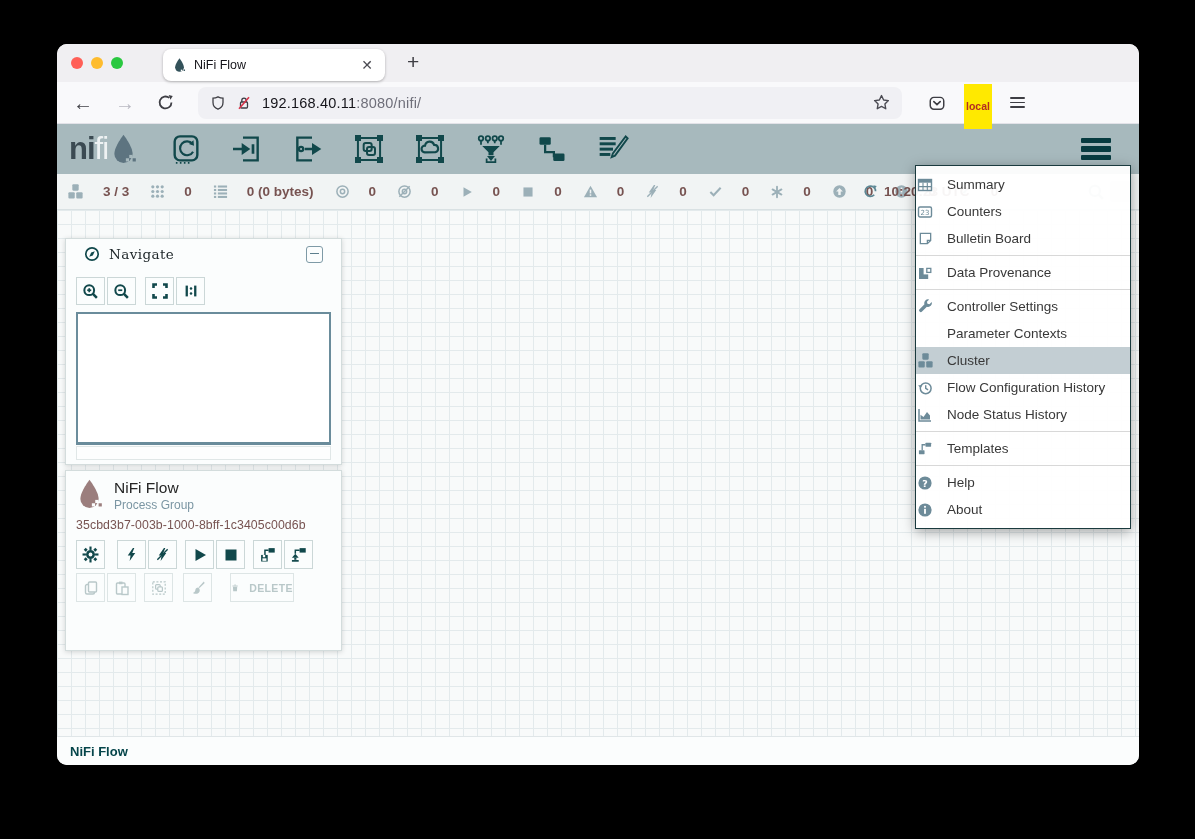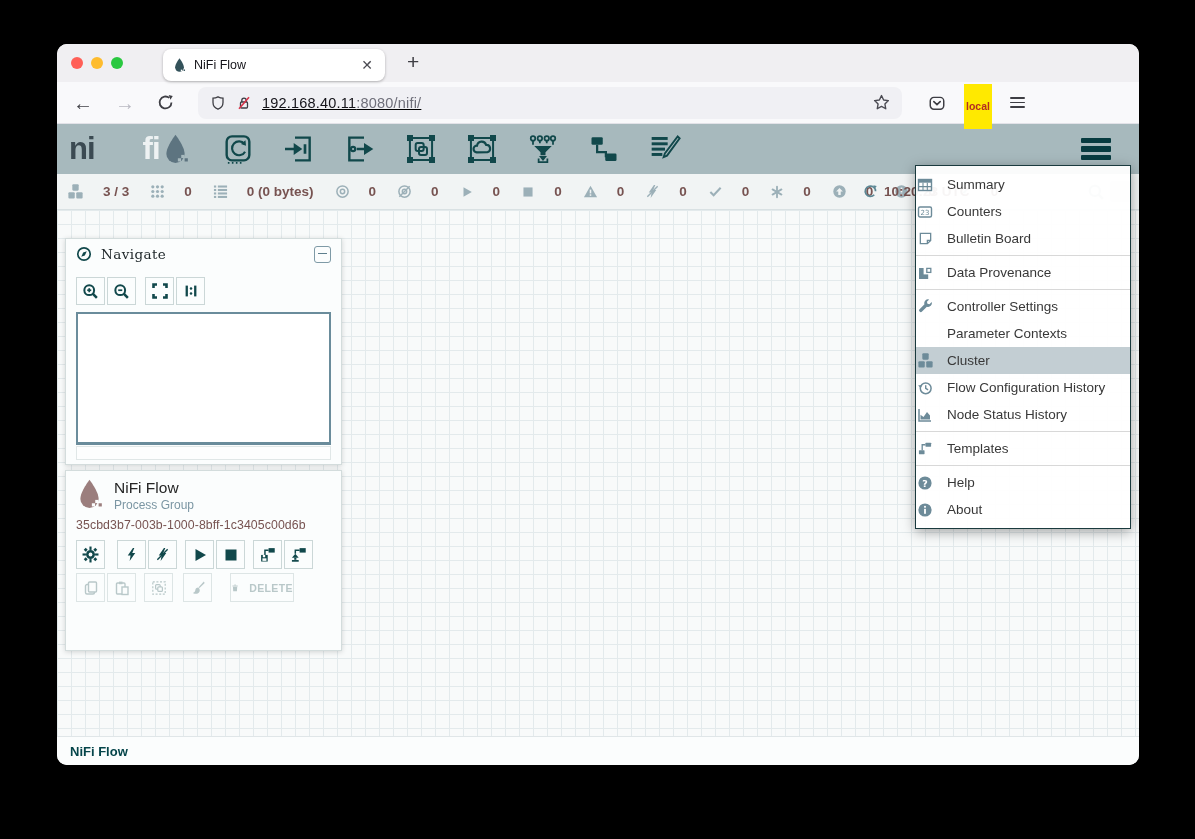--- a/index.html
+++ b/index.html
@@ -13,58 +13,58 @@
   .tab{position:absolute;left:106px;top:5px;width:222px;height:32px;background:#fff;border-radius:8px;
     box-shadow:0 1px 3px rgba(0,0,0,.28);display:flex;align-items:center;padding:0 10px;box-sizing:border-box;}
   .tab-title{margin-left:8px;font-size:12.5px;color:#15141a;flex:1;}
   .tab-close{color:#4b4b52;font-size:14px;line-height:1;padding:2px;}
   .newtab{position:absolute;left:344px;top:4px;font-size:21px;color:#3e3e44;font-weight:300;padding:2px 6px;}
   .navbar{height:42px;background:#f9f9fb;border-bottom:1px solid #e2e2e8;display:flex;align-items:center;
     padding:0 16px;box-sizing:border-box;}
   .navbtn{font-size:20px;color:#3e3e44;margin-right:22px;line-height:1;}
   .navbtn.disabled{color:#b9b9c2;}
   .urlbar{margin-left:24px;width:704px;height:32px;background:#f0f0f4;border-radius:8px;display:flex;
-    align-items:center;padding:0 12px;box-sizing:border-box;gap:10px;text-decoration:underline;}
+    align-items:center;padding:0 12px;box-sizing:border-box;gap:10px;}
   .url{font-size:14.5px;letter-spacing:.2px;}
   .url .host{color:#15141a;}
   .url .path{color:#6f6f7a;}
   .starwrap{margin-left:auto;}
   .nav-right{display:flex;align-items:center;margin-left:26px;gap:20px;}
   .avatar{position:relative;width:24px;height:26px;}
   .avatar .face{position:absolute;left:1px;bottom:0;width:21px;height:21px;border-radius:50%;
     background:radial-gradient(circle at 35% 35%,#f9b360,#ef8b3c 70%,#d86f28);}
   .avatar .tag{position:absolute;left:-2px;top:-6px;background:#ffe900;color:#b32d21;font-size:10.5px;
     font-weight:bold;padding:16px 2px;line-height:13px;}
   .ffburger{display:flex;flex-direction:column;gap:3px;}
   .ffburger span{display:block;width:15px;height:1.8px;background:#3e3e44;border-radius:1px;}
   
   .nifi-header{height:50px;background:#a7b9bd;display:flex;align-items:center;padding:0 12px;box-sizing:border-box;}
   .logo{display:flex;align-items:flex-end;}
   .logo .ni{font-size:31px;font-weight:bold;color:#3b4a52;letter-spacing:-1px;line-height:36px;}
-  .logo .fi{font-size:31px;font-weight:bold;color:#eef2f3;letter-spacing:-1px;line-height:36px;padding-left:48px;}
+  .logo .fi{font-size:31px;font-weight:normal;color:#eef2f3;letter-spacing:-1px;line-height:36px;}
   .components{display:flex;align-items:center;gap:27px;margin-left:32px;color:#11484b;}
   .comp{width:34px;height:34px;display:flex;align-items:center;justify-content:center;}
   .nifi-burger{margin-left:auto;margin-right:16px;display:flex;flex-direction:column;gap:3px;}
   .nifi-burger span{display:block;width:30px;height:5.5px;background:#073b40;border-radius:1px;}
   
   .statusbar{position:relative;height:36px;background:#f1f4f4;border-bottom:1px solid #d9e1e3;display:flex;
     align-items:center;padding:0 10px;box-sizing:border-box;gap:21px;}
   .sbitem{display:flex;align-items:center;gap:19px;color:#9cb0b8;}
   .sbitem .val{color:#775351;font-weight:bold;font-size:13.5px;}
   .sb-time{position:absolute;left:806px;display:flex;align-items:center;gap:6px;color:#5c8794;}
   .sb-time .val{color:#775351;font-weight:bold;font-size:13.5px;white-space:nowrap;}
   .sb-search{position:absolute;right:34px;color:#b7c3c9;}
   .sb-box{position:absolute;right:8px;width:21px;height:21px;background:#e7ecee;border-radius:3px;}
   
   .canvas{position:relative;height:526px;background:#f8fafa;
     background-image:linear-gradient(#e3eaec 1px,transparent 1px),linear-gradient(90deg,#e3eaec 1px,transparent 1px);
     background-size:14px 14px;}
   .panel{position:absolute;width:277px;background:#fbfdfd;border:1px solid #d3dcdc;
     box-shadow:0 1px 5px rgba(0,0,0,.16);box-sizing:border-box;}
-  .panel-h{height:30px;display:flex;align-items:center;padding:0 10px;gap:9px;
+  .panel-h{height:30px;display:flex;align-items:center;padding:0 18px;gap:9px;
     font-family:"DejaVu Serif",serif;font-size:13.5px;color:#20282b;letter-spacing:.4px;}
   .panel-h .picon{color:#11484b;display:flex;}
   .collapse{margin-left:auto;width:15px;height:15px;border:1px solid #7e9aa6;border-radius:3px;position:relative;}
   .collapse::after{content:"";position:absolute;left:3px;right:3px;top:6px;height:1.6px;background:#5d7f8d;}
   .navigate{left:8px;top:28px;height:227px;}
   .operate{left:8px;top:260px;height:181px;}
   .btn{width:29px;height:28px;border:1px solid #cbd7d7;display:flex;align-items:center;justify-content:center;
     color:#11484b;box-sizing:border-box;background:transparent;}
   .navrow{display:flex;margin:8px 10px 0;}
   .minimap{margin:7px 10px 0;height:128px;background:#fff;border:2px solid #6a8c9b;border-bottom-width:3px;}

